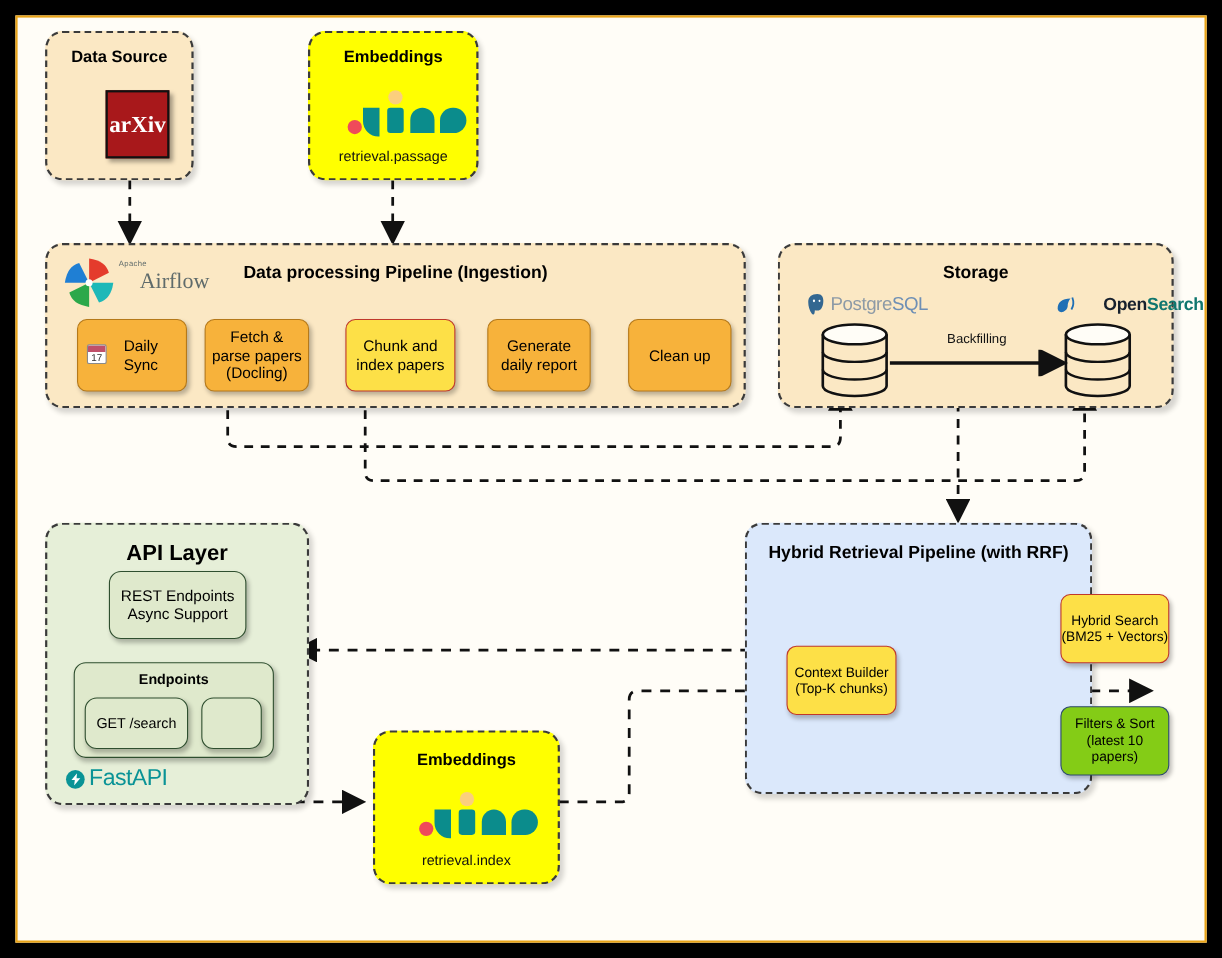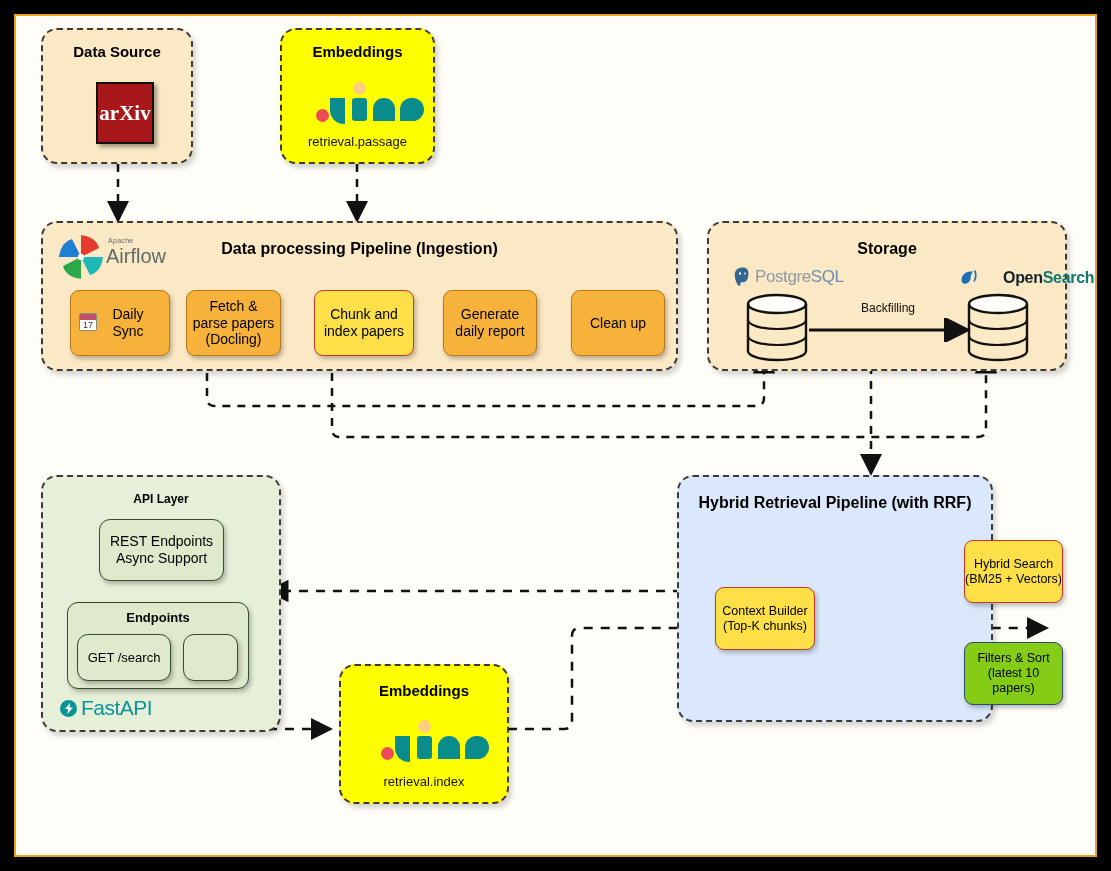--- a/index.html
+++ b/index.html
@@ -68,21 +68,21 @@
   .jina .dot-red   { position:absolute; width:13px; height:13px; border-radius:50%; background:#ef4a5a; }
   .jina .dot-orng  { position:absolute; width:13px; height:13px; border-radius:50%; background:#fbcf7d; }
   .jina .j-stem    { position:absolute; background:#0b8c8c; }
   .jina .i-stem    { position:absolute; background:#0b8c8c; }
   .jina .n-shape   { position:absolute; background:#0b8c8c; }
   .jina .a-shape   { position:absolute; background:#0b8c8c; }
 
   
   .airflow-logo { position:absolute; }
   .af-text-sm { position:absolute; font-size:7px; color:#5f6b6b; letter-spacing:.3px;}
-  .af-text-lg { position:absolute; font-size:20px; color:#5f6b6b; font-family:Liberation Sans, sans-serif;}
+  .af-text-lg { position:absolute; font-size:20px; color:#5f6b6b; font-family:Liberation Serif, serif;margin-left:21px;}
 
   
   .arxiv {
     position:absolute; background:#a8181b; border:2px solid #111;
     display:flex; align-items:center; justify-content:center;
     box-shadow: 3px 3px 4px rgba(0,0,0,0.35);
   }
   .arxiv span { color:#fff; font-weight:bold; font-size:21px; font-family:"Liberation Serif", serif; }
 
   
@@ -143,21 +143,21 @@
 
     <path d="M133,713 L312,713" stroke="#111" stroke-width="2.5" fill="none" stroke-dasharray="9,8" marker-end="url(#ah)"></path>
 
     <path d="M492,713 L548,713 Q556,713 556,705 L556,620 Q556,612 564,612 L1028,612" stroke="#111" stroke-width="2.5" fill="none" stroke-dasharray="9,8" marker-end="url(#ah)"></path>
 
     <path d="M918,551 Q842,551 842,562 L842,588 Q842,596 834,596 L790,596" stroke="#111" stroke-width="2.5" fill="none" stroke-dasharray="9,8" marker-end="url(#ah)"></path>
 
     <path d="M918,656 Q842,656 842,645 L842,596" stroke="#111" stroke-width="2.5" fill="none" stroke-dasharray="9,8"></path>
   </svg>
 
-  <div class="grp tan" style="left:25px; top:12px; width:152px; height:136px;">
+  <div class="grp tan" style="left:25px; top:12px; width:135px; height:136px;">
     <div class="grp-title" style="top:13px;">Data Source</div>
     <div class="arxiv" style="left:53px; top:52px; width:58px; height:62px;">
       <span>arXiv</span>
     </div>
   </div>
 
   <div class="grp yellow" style="left:264px; top:12px; width:155px; height:136px;">
     <div class="grp-title" style="top:13px;">Embeddings</div>
     <div class="jina" style="left:32px; top:52px; width:100px; height:44px;">
       <div class="dot-red" style="left:2px; top:27px;"></div>
@@ -247,21 +247,21 @@
             <marker id="ah2" markerWidth="9" markerHeight="9" refX="7" refY="4.5" orient="auto">
         <path d="M0,0 L9,4.5 L0,9 z" fill="#111"></path>
             </marker>
           </defs>
       <path d="M2,12 L158,12" stroke="#111" stroke-width="3" fill="none" marker-end="url(#ah2)"></path>
     </svg>
     <div class="lbl" style="left:152px; top:78px; font-size:12px;">Backfilling</div>
   </div>
 
   <div class="grp green" style="left:25px; top:459px; width:240px; height:257px;">
-    <div class="grp-title" style="top:15px; font-size:12px;">API Layer</div>
+    <div class="grp-title" style="top:15px; font-size:20px;">API Layer</div>
 
     <div class="box box-green" style="left:56px; top:42px; width:125px; height:62px; flex-direction:column;">
       <span>REST Endpoints</span>
       <span>Async Support</span>
     </div>
 
     <div class="box box-green" style="left:24px; top:125px; width:182px; height:87px; display:block;">
       <div style="text-align:center; font-weight:bold; font-size:13px; padding-top:7px;">Endpoints</div>
       <div class="box box-green" style="left:9px; top:31px; width:94px; height:47px; font-size:13px;">GET /search</div>
       <div class="box box-green" style="left:115px; top:31px; width:55px; height:47px; font-size:13px;"></div>

